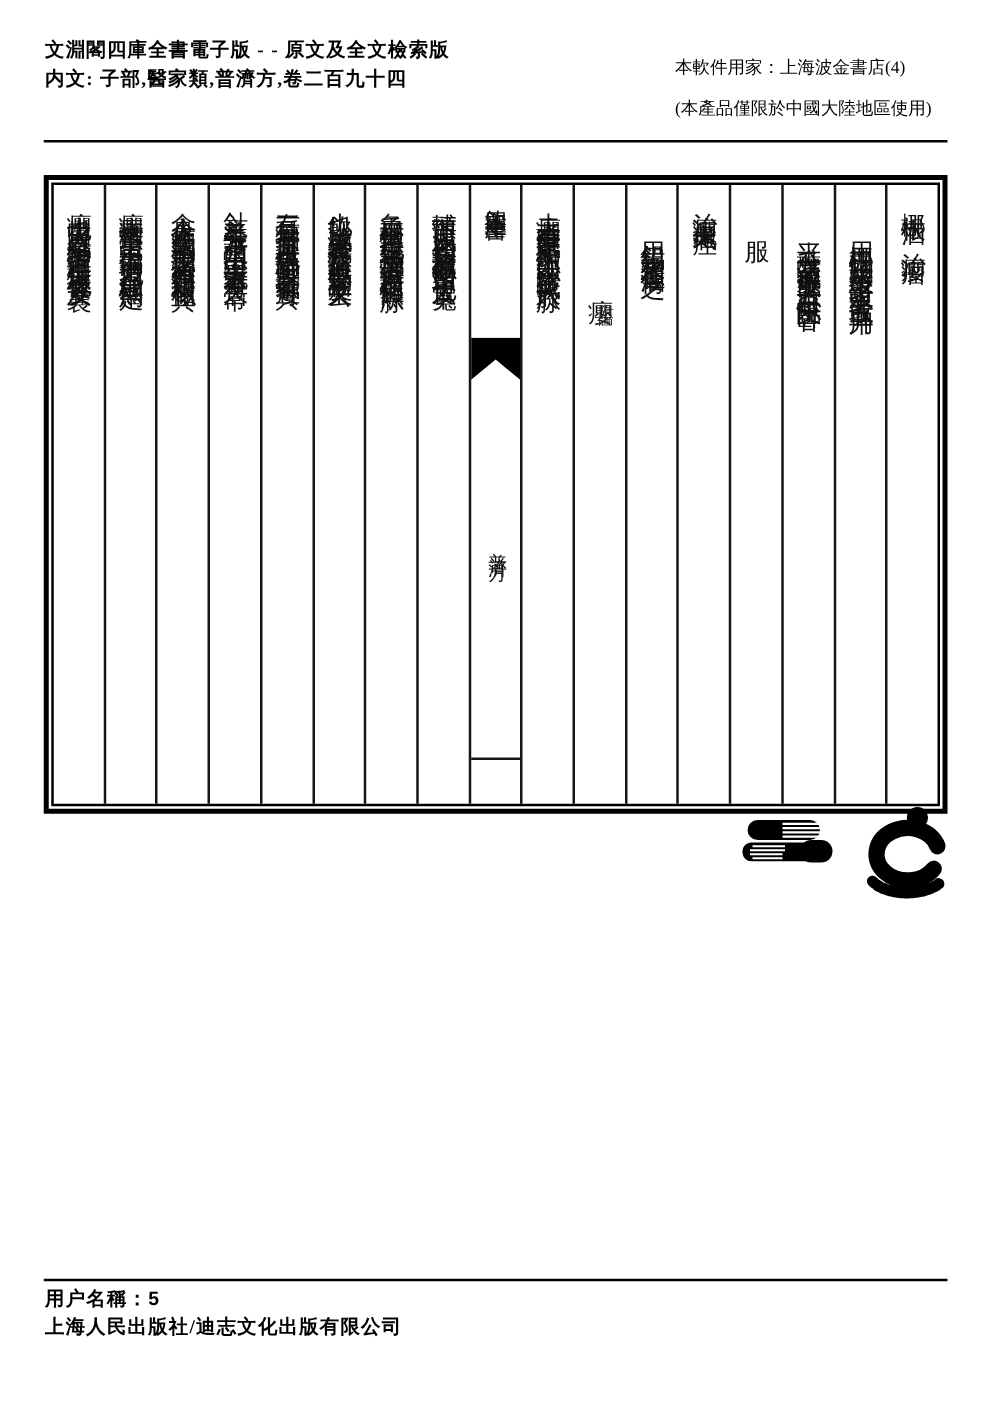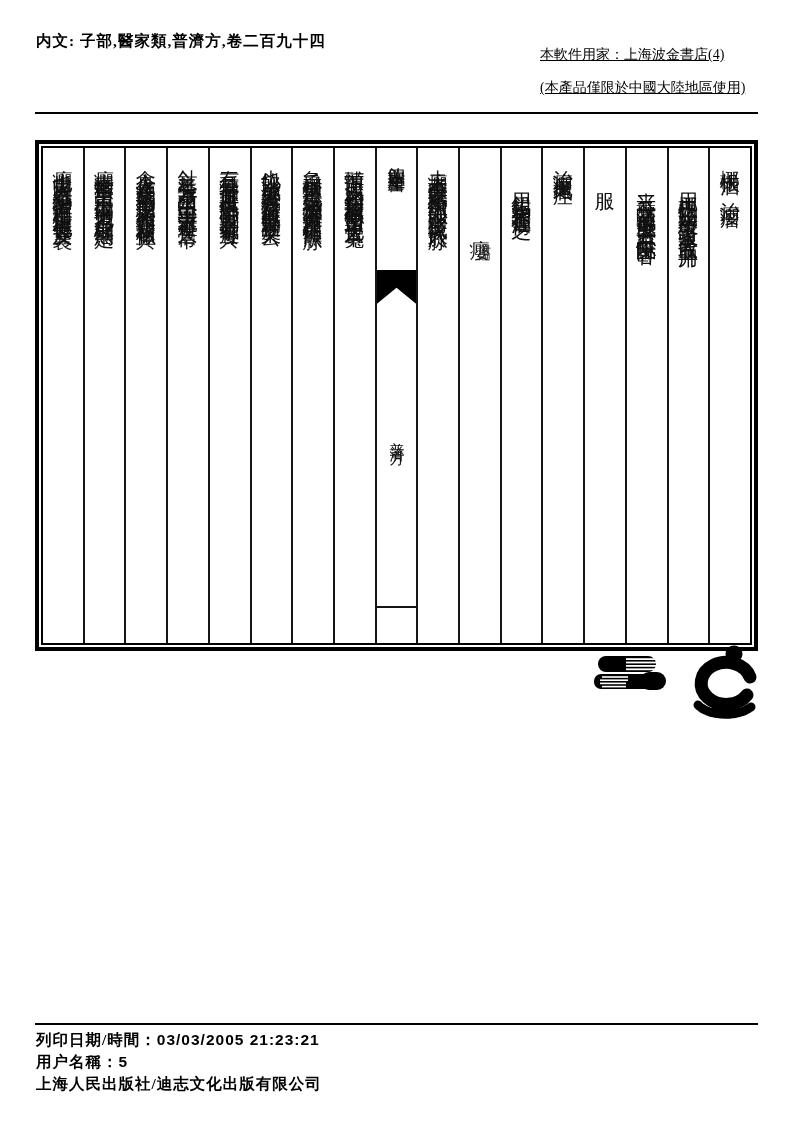--- a/index.html
+++ b/index.html
@@ -12,21 +12,21 @@
   .latin { font-family:"Liberation Sans","DejaVu Sans",sans-serif; }
 
   
   .hdr-left {
     position:absolute; left:36px; top:29px;
     font-weight:bold; font-size:15.5px; line-height:23px; letter-spacing:1px;
     white-space:nowrap;
   }
   .hdr-right {
     position:absolute; left:540px; top:38px;
-    font-weight:normal; font-size:14px; line-height:33px; white-space:nowrap;text-decoration:underline;
+    font-weight:normal; font-size:14px; line-height:33px; white-space:nowrap;
   }
   .rule-top   { position:absolute; left:35px; top:112px; width:723px; height:2px; background:#000; }
   .rule-bottom{ position:absolute; left:35px; top:1023px; width:723px; height:2px; background:#000; }
 
   
   .frame {
     position:absolute; left:35px; top:140px; width:723px; height:511px;
     border:4px solid #000; box-sizing:border-box; padding:2px; background:#fff;
   }
   .frame-inner {
@@ -72,20 +72,21 @@
   .ftr {
     position:absolute; left:36px; top:1029px;
     font-weight:bold; font-size:15.5px; line-height:22px; letter-spacing:1px;
     white-space:nowrap;
   }
 </style>
 </head>
 <body>
 
 <div class="hdr-left">
+  <div>文淵閣四庫全書電子版 - - 原文及全文檢索版</div>
   <div>内文: 子部,醫家類,普濟方,卷二百九十四</div>
 </div>
 
 <div class="hdr-right">
   <div><span>本軟件用家：</span><span>上海波金書店(4)</span></div>
   <div>(本產品僅限於中國大陸地區使用)</div>
 </div>
 
 <div class="rule-top"></div>
 
@@ -175,16 +176,15 @@
 <div class="logo-swirl">
   <svg width="72" height="96" viewBox="0 0 72 96">
     <circle cx="47" cy="12" r="8.5" fill="#000"></circle>
     <path d="M63 35 A25 21 0 1 0 60 53" fill="none" stroke="#000" stroke-width="13" stroke-linecap="round"></path>
     <path d="M11 63 a31 17 0 0 0 53 2" fill="none" stroke="#000" stroke-width="9" stroke-linecap="round" stroke-dasharray="2.5 2.2"></path>
   </svg>
 </div>
 
 <div class="rule-bottom"></div>
 <div class="ftr">
-  <div><span>列印日期/時間：</span><span class="latin">03/03/2005 21:23:21</span></div>
   <div><span>用户名稱：</span><span class="latin">5</span></div>
   <div>上海人民出版社/迪志文化出版有限公司</div>
 </div>
 
 </body></html>

